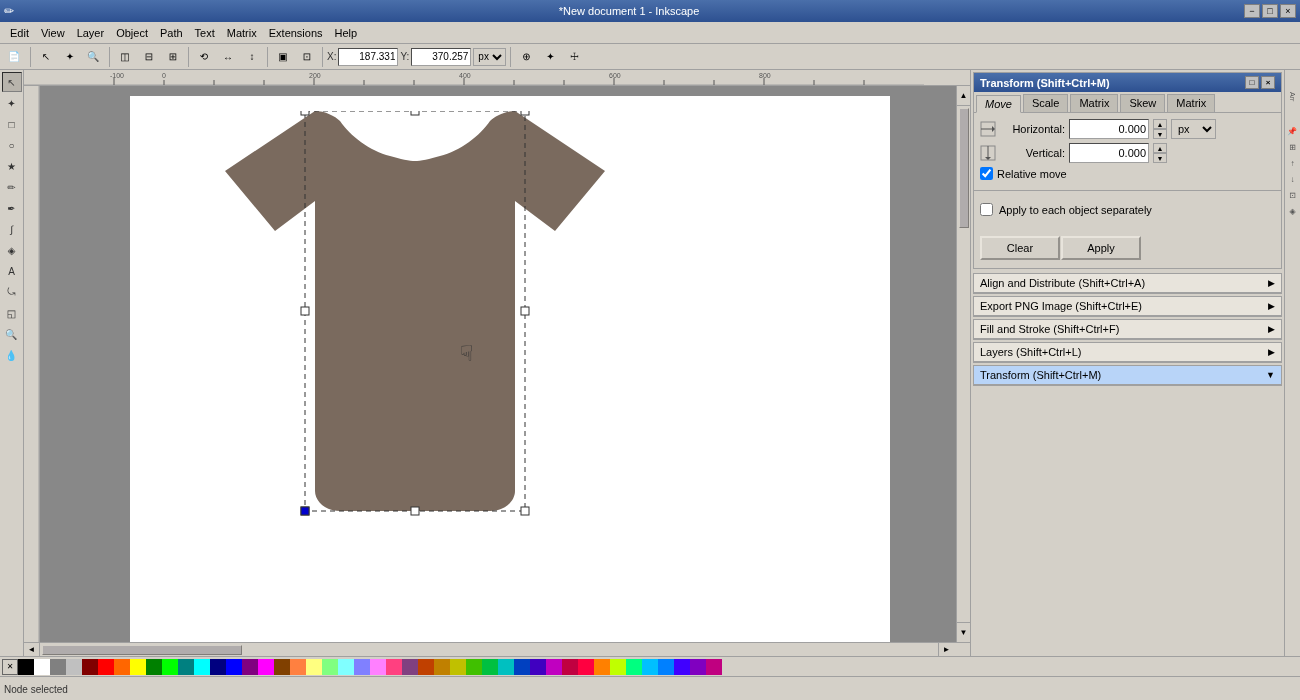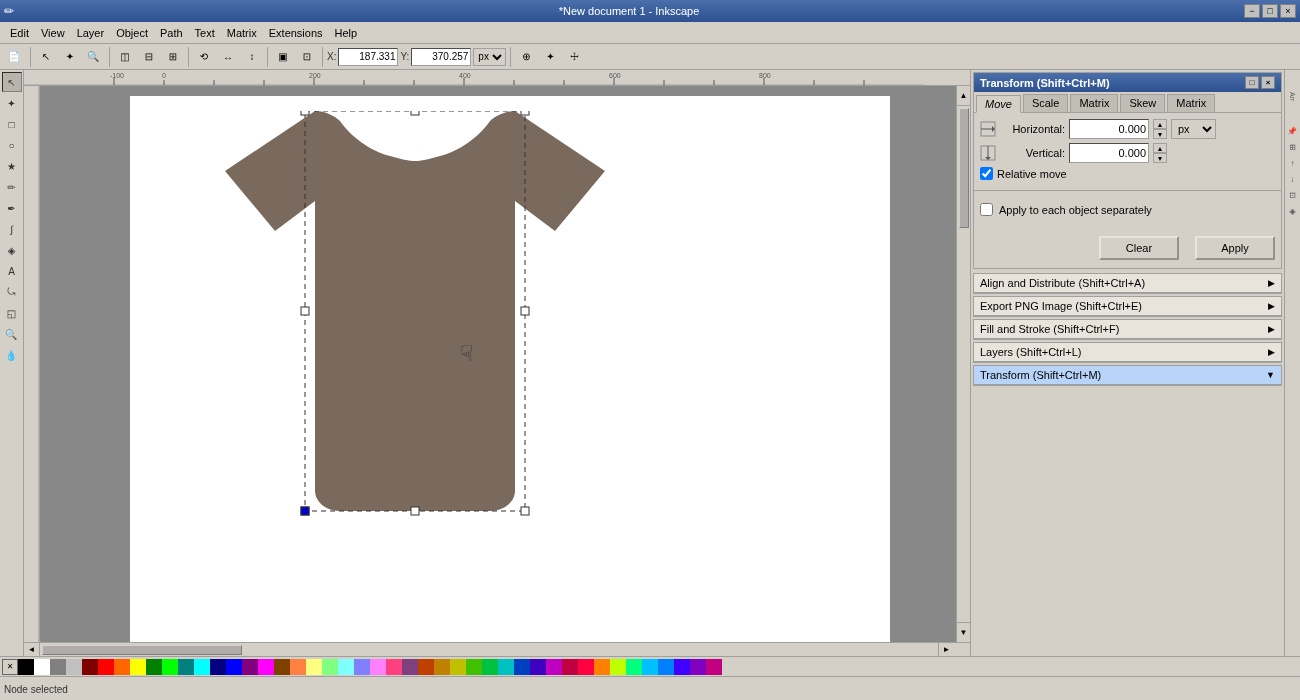--- a/index.html
+++ b/index.html
@@ -248,22 +248,22 @@
       align-items: center;
       gap: 6px;
       padding: 12px 6px;
       border-top: 1px solid #a0a0a0;
     }
     .apply-each-checkbox { width: 13px; height: 13px; }
 
     
     #panel-buttons {
       display: flex;
-      justify-content: flex-end;
-      gap: 16px;
+      justify-content: flex-start;
+      gap: 1px;
       padding: 8px 6px;
     }
     .action-btn {
       width: 80px; height: 24px;
       background: #d4d0c8;
       border: 2px outset #e8e4dc;
       font-size: 11px;
       cursor: pointer;
       display: flex; align-items: center; justify-content: center;
     }

